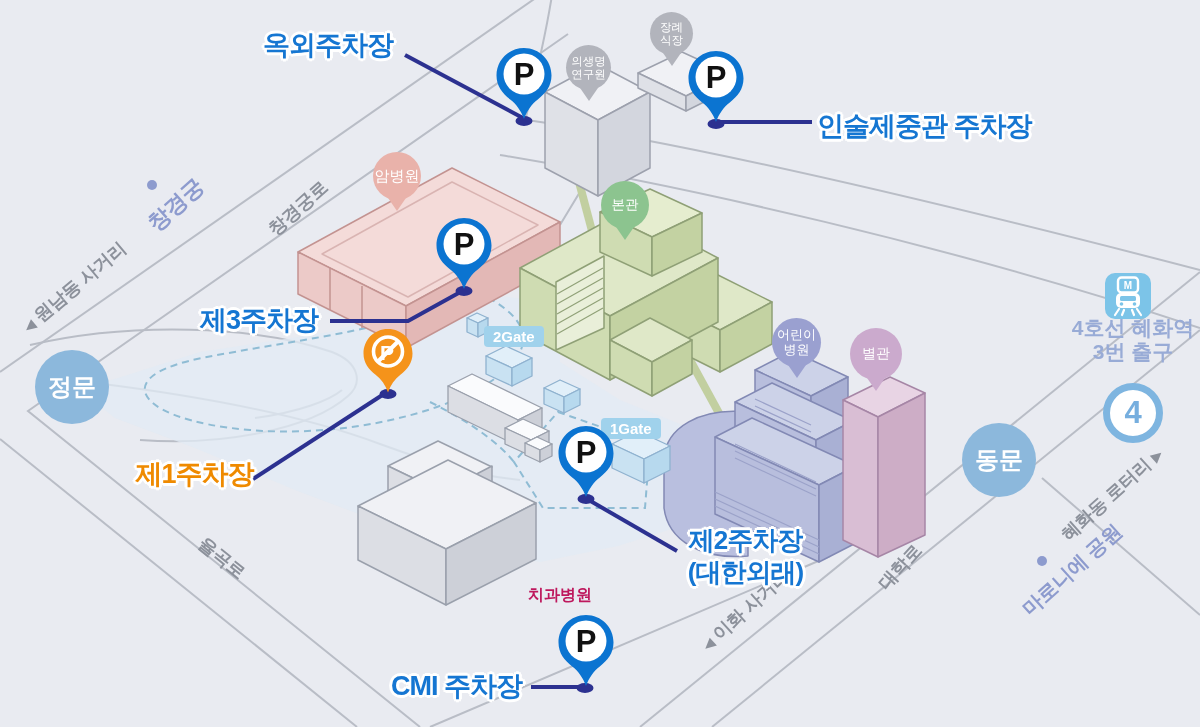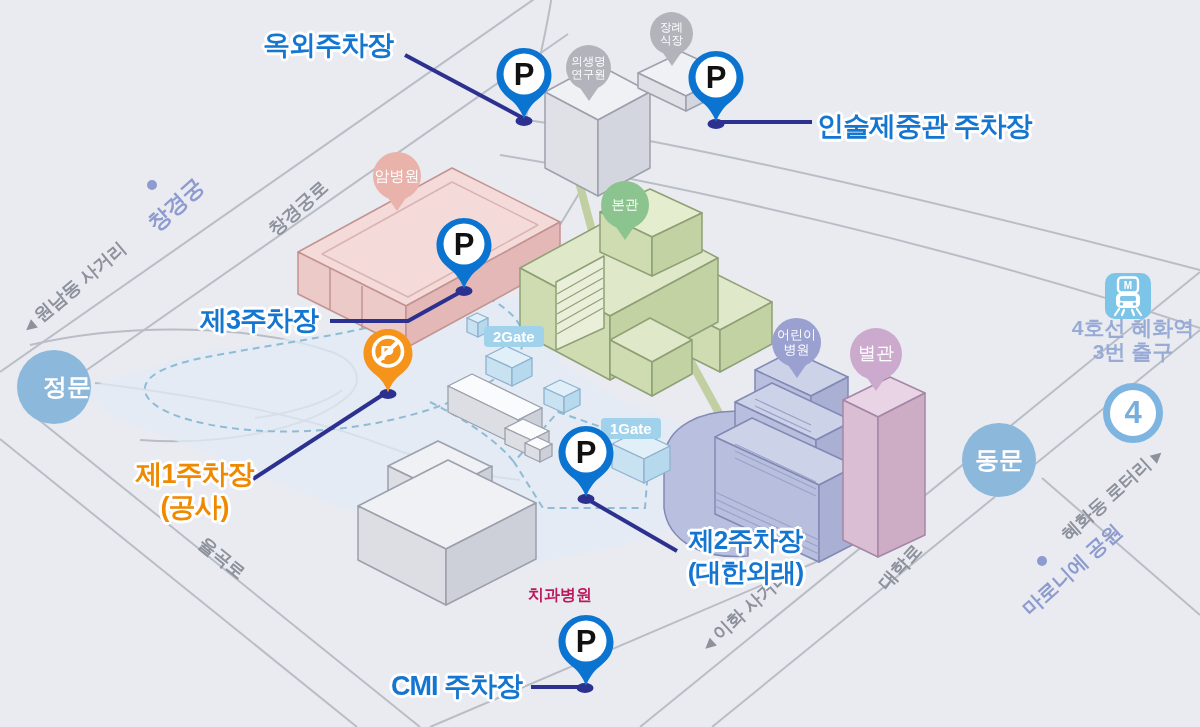--- a/index.html
+++ b/index.html
@@ -229,21 +229,21 @@
   </div>
 
   <div class="dot" style="left:147px;top:180px;"></div>
   <div class="place-label" style="left:176px;top:205px;font-size:22px;transform:translate(-50%,-50%) rotate(-42deg);"><span>창경궁</span></div>
 
   <div class="dot" style="left:1037px;top:556px;"></div>
   <div class="place-label" style="left:1072px;top:570px;font-size:20px;transform:translate(-50%,-50%) rotate(-42deg);"><span>마로니에 공원</span></div>
 
   <div class="dental" style="left:528px;top:585px;"><span>치과병원</span></div>
 
-  <div class="gate-circle" style="left:17px;top:350px;justify-content:flex-end;">
+  <div class="gate-circle" style="left:35px;top:350px;">
       <span>정문</span>
     </div>
   <div class="gate-circle" style="left:962px;top:423px;">
       <span>동문</span>
     </div>
   <div class="gate-badge" style="left:484px;top:326px;"><span>2Gate</span></div>
   <div class="gate-badge" style="left:601px;top:418px;"><span>1Gate</span></div>
 
   <div class="balloon gray" style="left:566px;top:45px;width:45px;height:45px;font-size:11.5px;">
     <div>
@@ -266,21 +266,21 @@
     <div>
         <span>본관</span>
       </div>
   </div>
   <div class="balloon bluepurple" style="left:772px;top:318px;width:49px;height:49px;font-size:13px;">
     <div>
         <span>어린이</span>
         <span>병원</span>
       </div>
   </div>
-  <div class="balloon purple" style="left:850px;top:328px;width:52px;height:52px;font-size:18px;">
+  <div class="balloon purple" style="left:850px;top:328px;width:52px;height:52px;font-size:14px;">
     <div>
         <span>별관</span>
       </div>
   </div>
 
   <div class="p-pin" style="left:494px;top:46px;">
     <svg viewBox="0 0 60 76">
         <path d="M30 2C14.6 2 2.5 14.2 2.5 29.6c0 10.6 5.9 17.9 13.7 23.8C22.4 58.1 27 64.5 30 73c3-8.5 7.6-14.9 13.8-19.6 7.8-5.9 13.7-13.2 13.7-23.8C57.5 14.2 45.4 2 30 2z" fill="#0b74d1"></path>
         <circle cx="30" cy="28" r="20.5" fill="#fff"></circle>
         <text x="30" y="39" text-anchor="middle" font-size="31" font-weight="bold" fill="#111">P</text>
@@ -325,21 +325,20 @@
   </div>
 
   <div class="plabel" style="left:263px;top:27px;"><span>옥외주차장</span></div>
 
   <div class="plabel" style="left:817px;top:108px;"><span>인술제중관 주차장</span></div>
 
   <div class="plabel" style="left:200px;top:302px;"><span>제3주차장</span></div>
 
   <div class="plabel orange center" style="left:112px;top:458px;width:165px;">
     <span style="display:block;">제1주차장</span>
-    <span style="display:block;">(공사)</span>
   </div>
 
   <div class="plabel center z2" style="left:658px;top:525px;width:175px;font-size:26px;">
     <span style="display:block;">제2주차장</span>
     <span style="display:block;">(대한외래)</span>
   </div>
 
   <div class="plabel" style="left:391px;top:668px;"><span>CMI 주차장</span></div>
 
   <div class="metro-icon" style="left:1105px;top:273px;">

